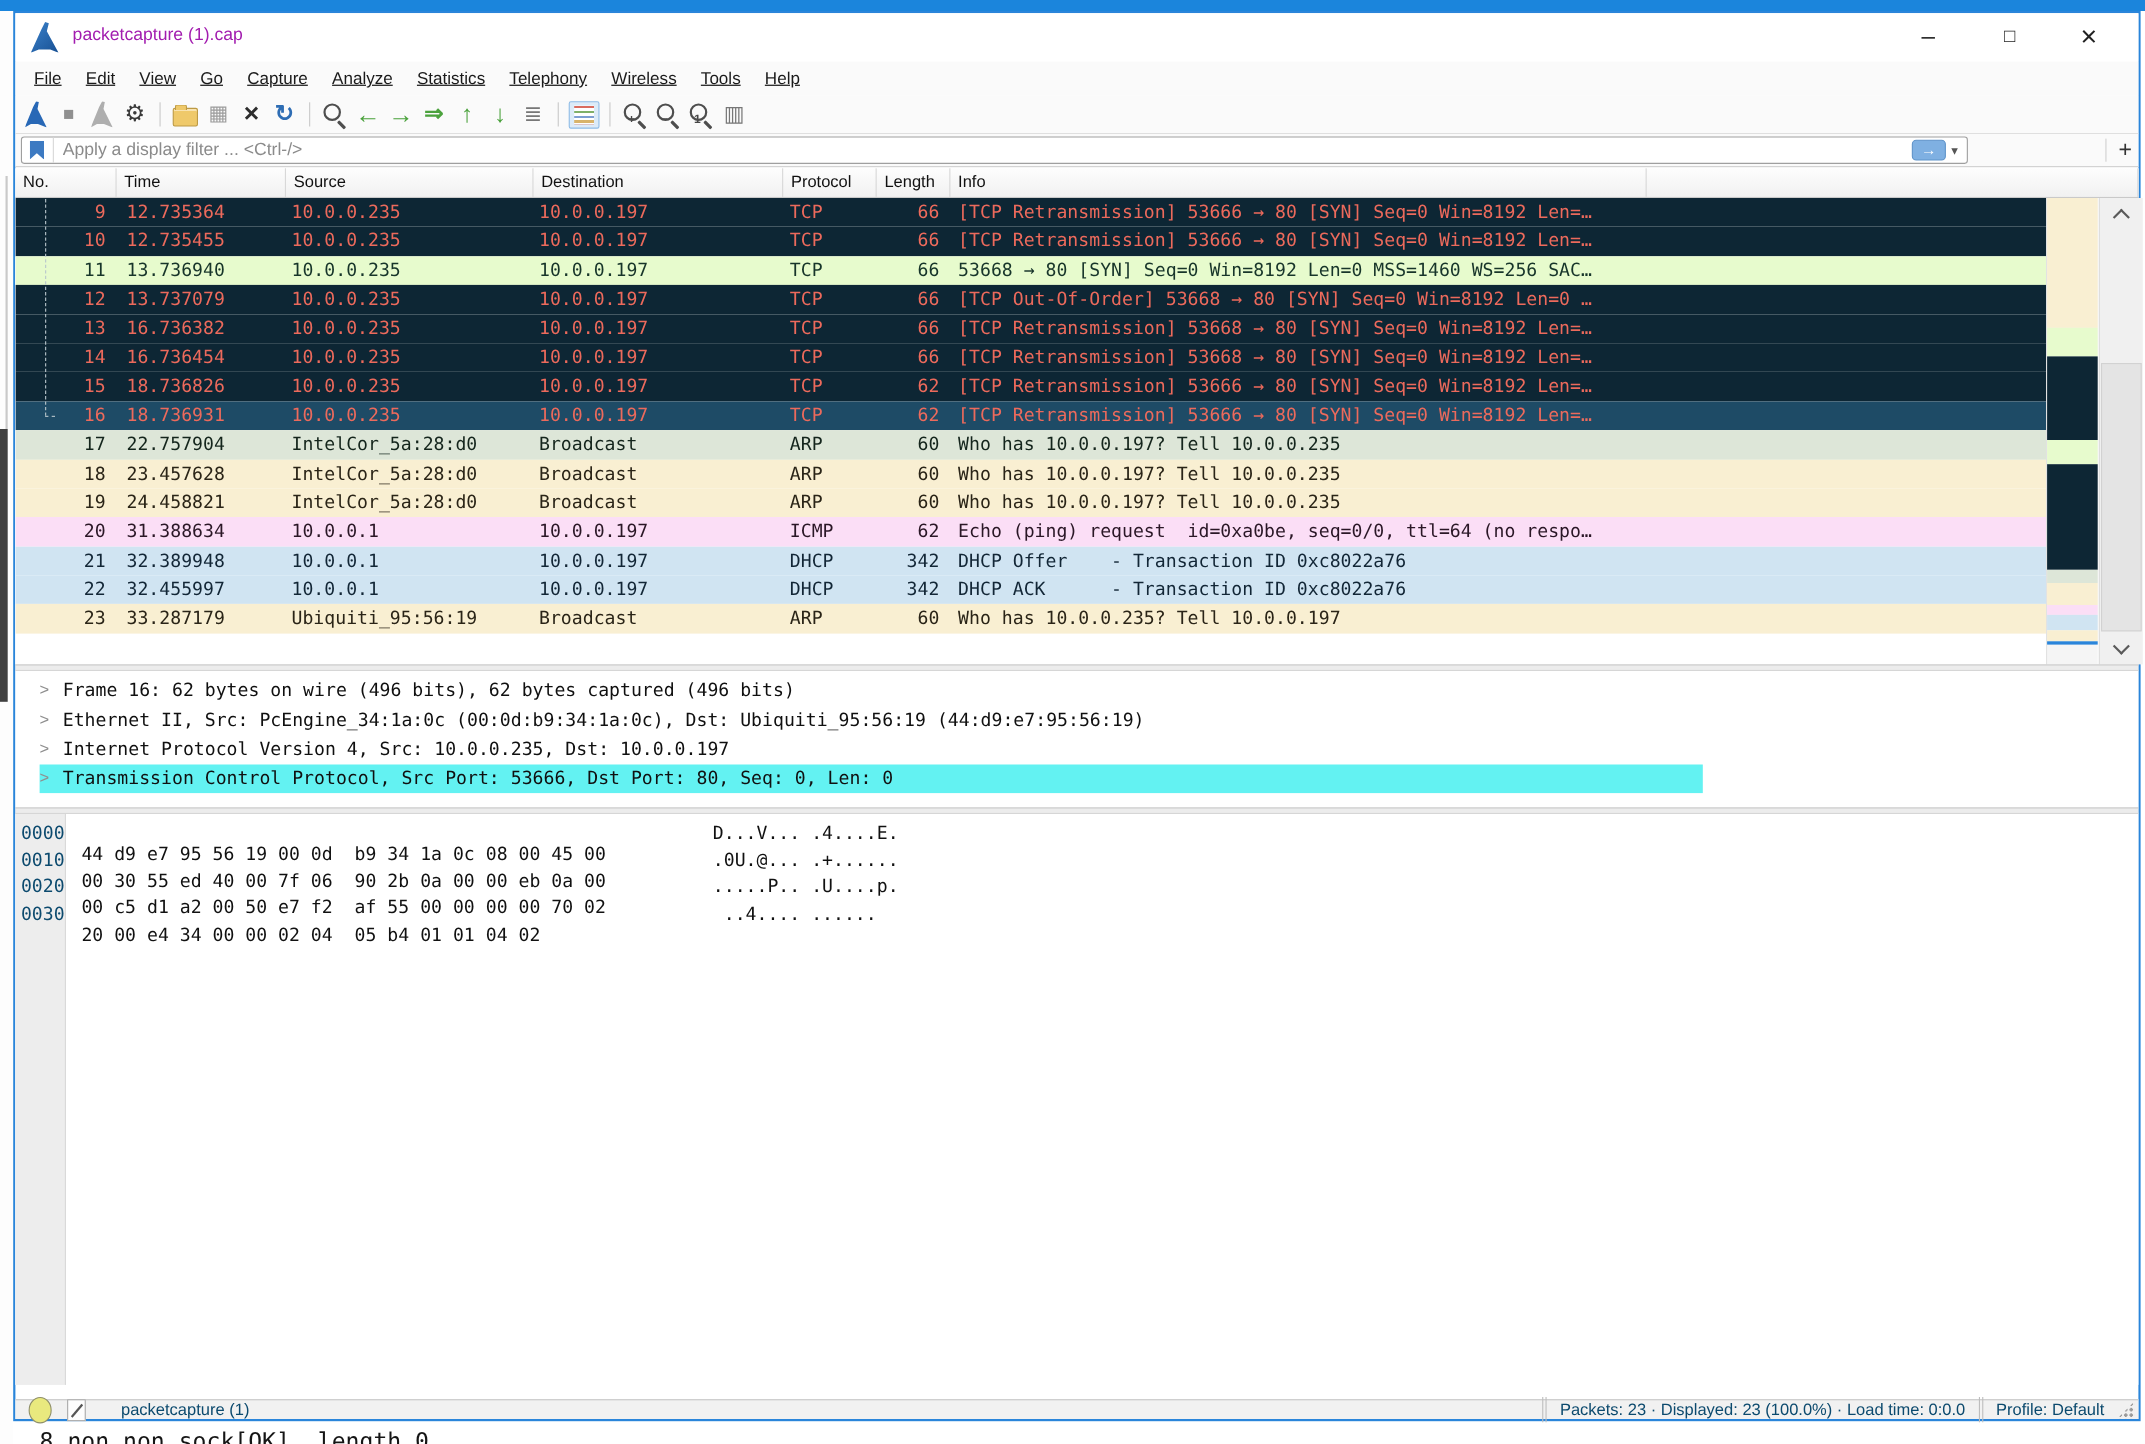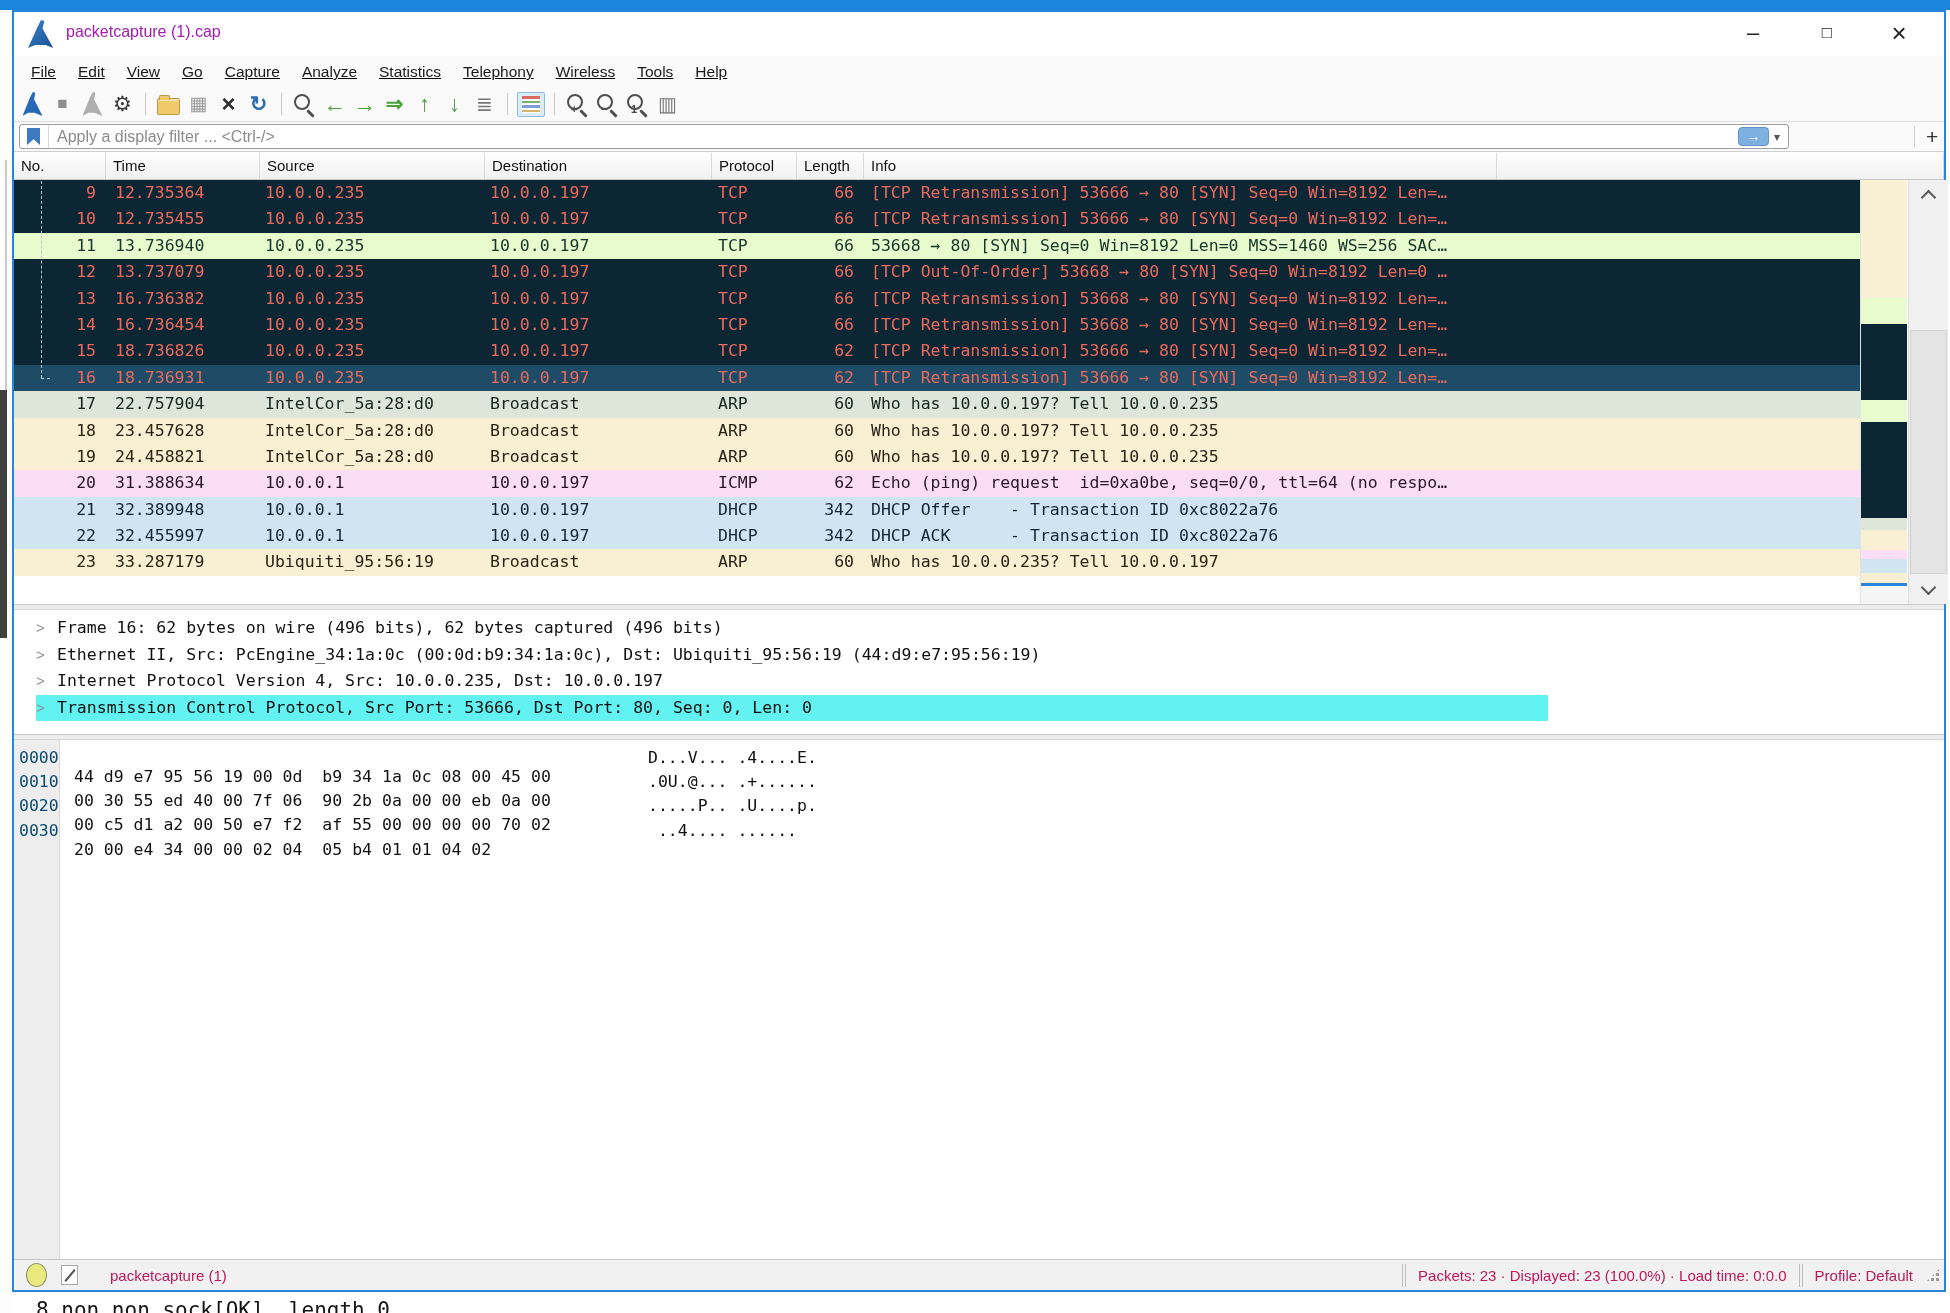--- a/index.html
+++ b/index.html
@@ -121,22 +121,22 @@
   .hexpane { position:absolute; top:728px; left:0; right:0; bottom:31px; background:#fff; }
   .hex-gutter { position:absolute; left:0; top:0; bottom:0; width:46px; background:#ededed; border-right:1px solid #d9d9d9; }
   .hex-rows { position:absolute; left:0; top:6px; right:0; }
   .hex-row { height:24.2px; line-height:24.2px; display:flex; white-space:pre;
              font-family:"DejaVu Sans Mono",monospace; font-size:16.5px; color:#111; }
   .h-off { width:46px; padding-left:5px; color:#0c4a6e; flex:none; }
   .h-hex { margin-left:14px; width:496px; flex:none;margin-top:19px; }
   .h-ascii { margin-left:78px; }
 
   
-  .statusbar { position:absolute; left:0; right:0; bottom:0; height:31px; background:#f1f1f1;
-               border-top:1px solid #c6c6c6; display:flex; align-items:center; font-size:15px; color:#be185d; }
+  .statusbar { position:absolute; left:0; right:0; bottom:0; height:18px; background:#f1f1f1;
+               border-top:1px solid #c6c6c6; display:flex; align-items:center; font-size:15px; color:#0c4a6e; }
   .expert-dot { width:21px; height:24px; border-radius:50%; background:#e9e97e; border:1px solid #8f8f6a; margin-left:12px; flex:none; }
   .pencil { width:17px; height:20px; background:#fdfdfd; border:1px solid #a8a8a8; margin-left:14px; position:relative; flex:none; }
   .pencil::after { content:""; position:absolute; left:7px; top:2px; width:2px; height:15px; background:#555; transform:rotate(40deg); }
   .sb-file { margin-left:32px; }
   .sb-spacer { flex:1; }
   .sb-div { width:4px; height:23px; border-left:1px solid #bdbdbd; border-right:1px solid #bdbdbd; margin:0 12px; flex:none; }
   .sb-profile { margin-right:12px; }
   .grip { width:16px; height:16px; margin-right:3px; flex:none;
           background-image:radial-gradient(#9a9a9a 1.5px, transparent 1.6px); background-size:5px 5px;
           clip-path:polygon(100% 0, 100% 100%, 0 100%); }

